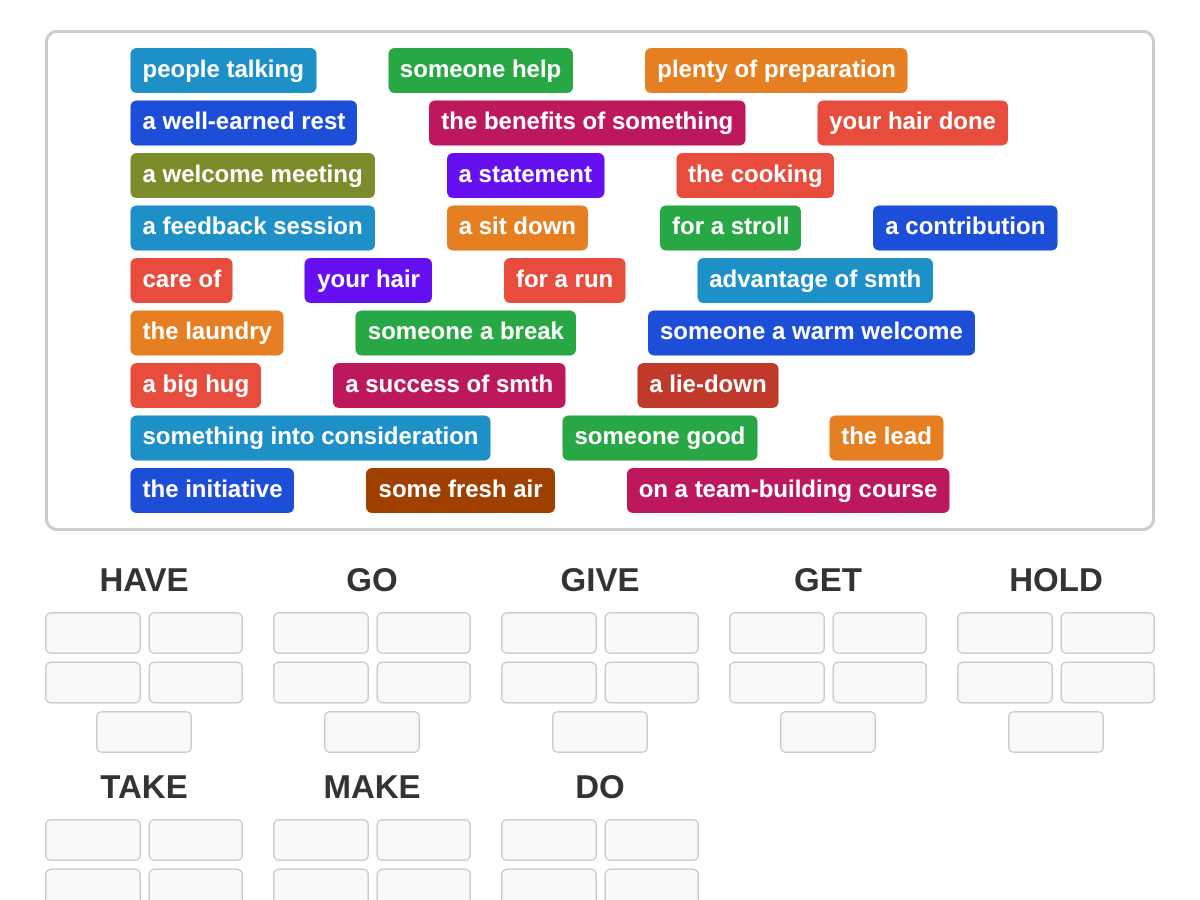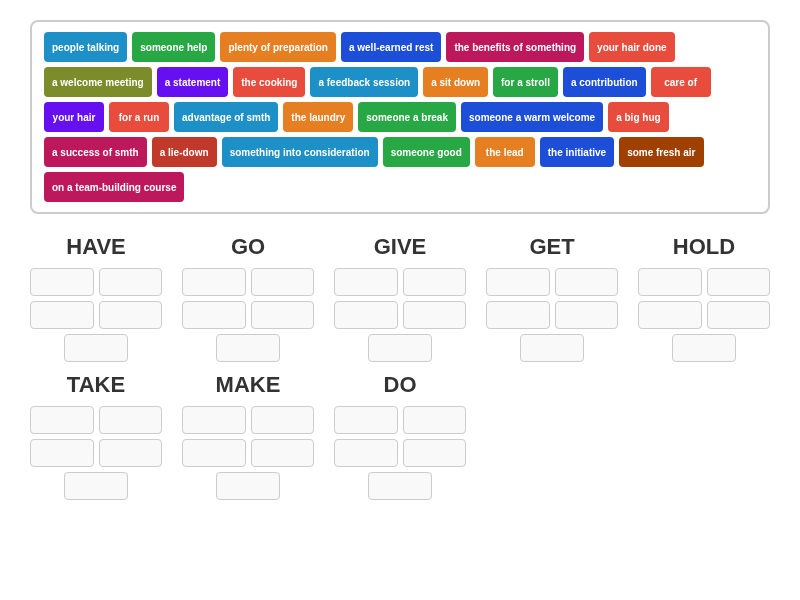--- a/index.html
+++ b/index.html
@@ -26,27 +26,28 @@
       gap: 5px;
     }
 
     .tile {
       display: inline-flex;
       align-items: center;
       justify-content: center;
       text-align: center;
       padding: 4px 8px;
       border-radius: 4px;
-      font-size: 10px;
+      font-size: 16px;
       font-weight: bold;
       color: #fff;
       cursor: pointer;
       min-width: 60px;
       min-height: 30px;
       line-height: 1.3;
+      margin-left: 43px;
     }
 
     
     .tile-blue    { background-color: #1e90c8; }
     .tile-green   { background-color: #28a745; }
     .tile-orange  { background-color: #e67e22; }
     .tile-teal    { background-color: #1d4ed8; }
     .tile-purple  { background-color: #be185d; }
     .tile-red     { background-color: #e74c3c; }
     .tile-darkred { background-color: #c0392b; }

